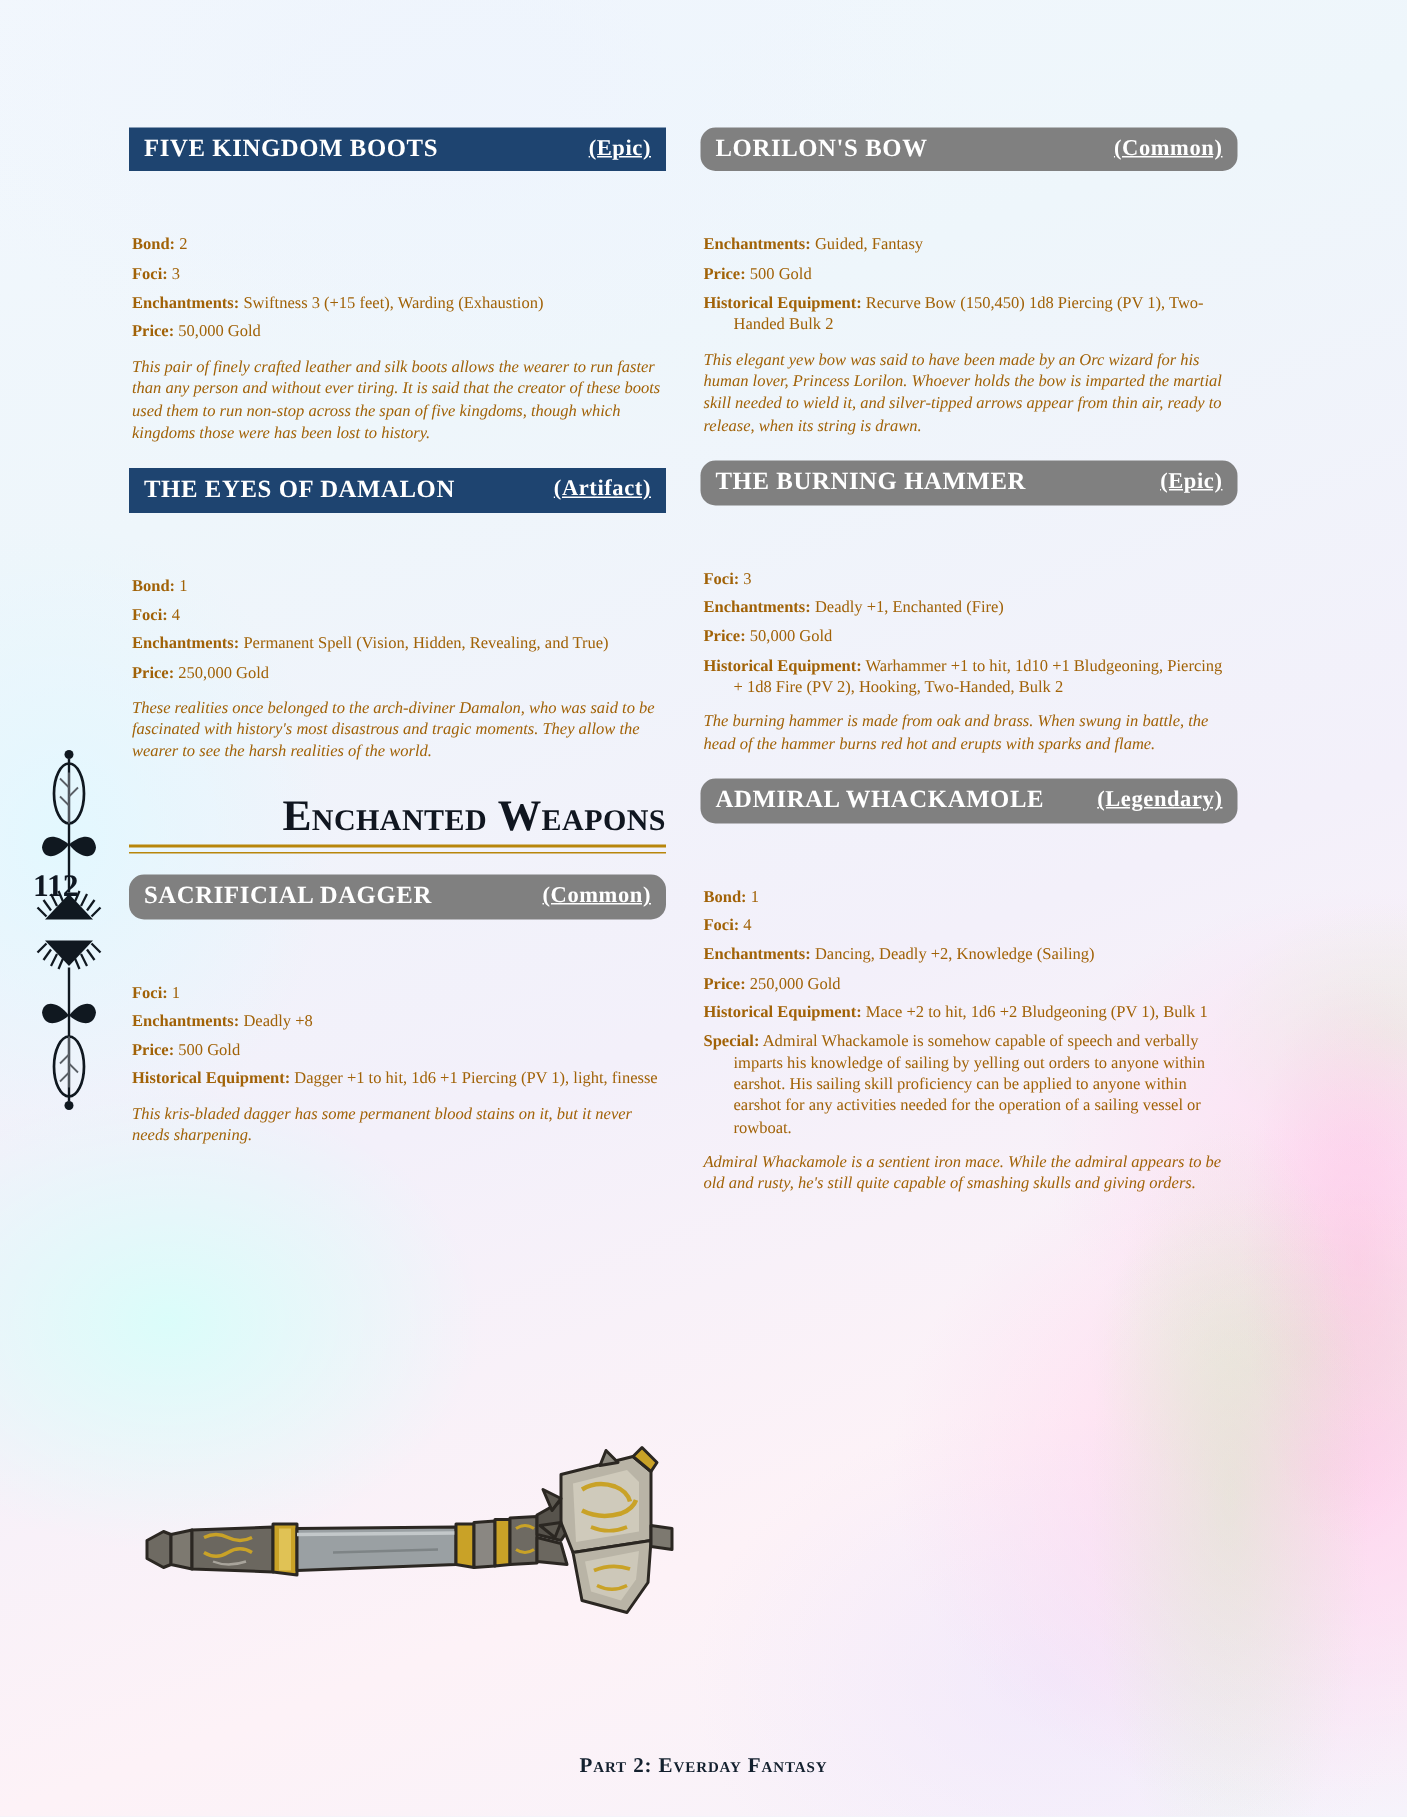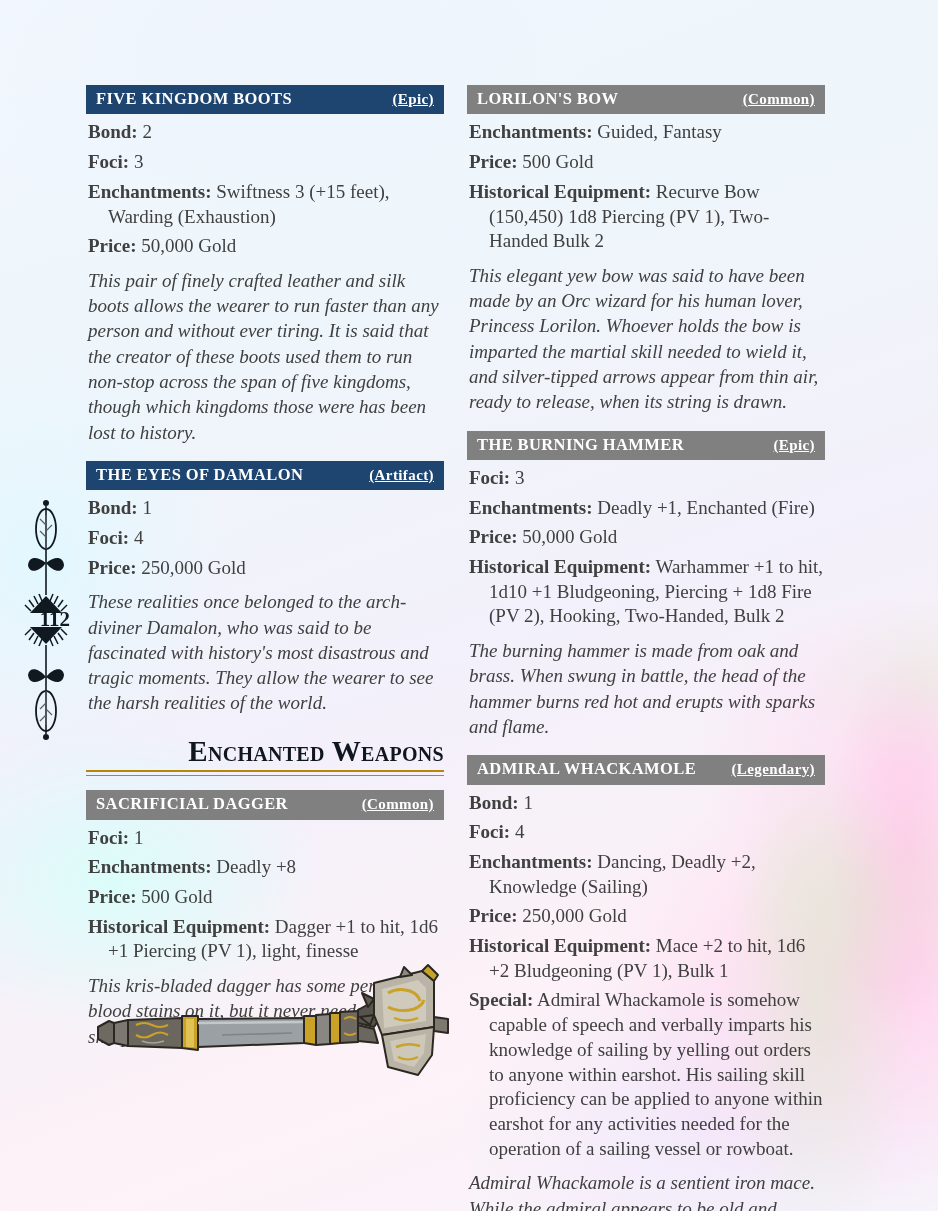--- a/index.html
+++ b/index.html
@@ -64,38 +64,39 @@
     justify-content: space-between;
     align-items: flex-start;
     padding: 5px 10px 6px 10px;
     color: #ffffff;
     font-weight: bold;
     font-size: 16.5px;
     letter-spacing: 0.4px;
     line-height: 1.12;
   }
   .item-header.navy { background: #1e4470; }
-  .item-header.gray { background: #808080; }
+  .item-header.gray { background: #808080; border-radius: 10px; }
 
   .item-title {
     text-transform: uppercase;
     padding-right: 8px;
   }
   .item-rarity {
     white-space: nowrap;
     font-size: 15px;
     padding-top: 1px;
     text-decoration: underline;
   }
 
   .item-body {
     padding: 6px 2px 0 2px;
-    color: #404040;
-    font-size: 19px;
+    color: #a16207;
+    font-size: 11px;
     line-height: 1.3;
+    margin-top: 36px;
   }
   .stat {
     margin: 0 0 5px 0;
     padding-left: 20px;
     text-indent: -20px;
   }
   .stat b { font-weight: bold; }
   .desc {
     font-style: italic;
     margin: 9px 0 0 0;
@@ -127,23 +128,23 @@
     position: absolute;
     left: 22px;
     top: 495px;
     width: 48px;
     height: 250px;
     z-index: 3;
   }
   #page-number {
     position: absolute;
     left: 22px;
-    top: 607px;
+    top: 578px;
     width: 48px;
-    text-align: right;
+    text-align: left;
     font-size: 21px;
     font-weight: bold;
     color: #0f1722;
     z-index: 4;
   }
 
   
   #mace {
     position: absolute;
     left: 82px;
@@ -192,20 +193,21 @@
     </div>
 
     <div class="item">
       <div class="item-header navy">
         <span class="item-title">The Eyes of Damalon</span>
         <span class="item-rarity">(Artifact)</span>
       </div>
       <div class="item-body">
         <p class="stat"><b>Bond:</b><span> 1</span></p>
         <p class="stat"><b>Foci:</b><span> 4</span></p>
+        <p class="stat"><b>Enchantments:</b><span> Permanent Spell (Vision, Hidden, Revealing, and True)</span></p>
         <p class="stat"><b>Price:</b><span> 250,000 Gold</span></p>
         <p class="desc">These realities once belonged to the arch-diviner Damalon, who was said to be fascinated with history's most disastrous and tragic moments. They allow the wearer to see the harsh realities of the world.</p>
       </div>
     </div>
 
     <div class="section-head">
       <h2>Enchanted Weapons</h2>
       <div class="rule-double"></div>
     </div>
 
@@ -355,14 +357,15 @@
       <path d="M314 84 q12 -5 24 -1" fill="none" stroke="#c9a227" stroke-width="2.6"></path>
       <path d="M316 94 q10 5 20 0" fill="none" stroke="#c9a227" stroke-width="2.2"></path>
 
       <path d="M352 54 L366 56 L366 70 L352 68 Z" fill="#7d7970"></path>
 
       <path d="M292 36 L280 30 L286 44 Z" fill="#5e5a52"></path>
       <path d="M292 52 L278 54 L288 62 Z" fill="#5e5a52"></path>
     </g>
   </svg>
 
+  <div id="footer">Part 2: Everday Fantasy</div>
 
 </div>
 
 </body></html>

